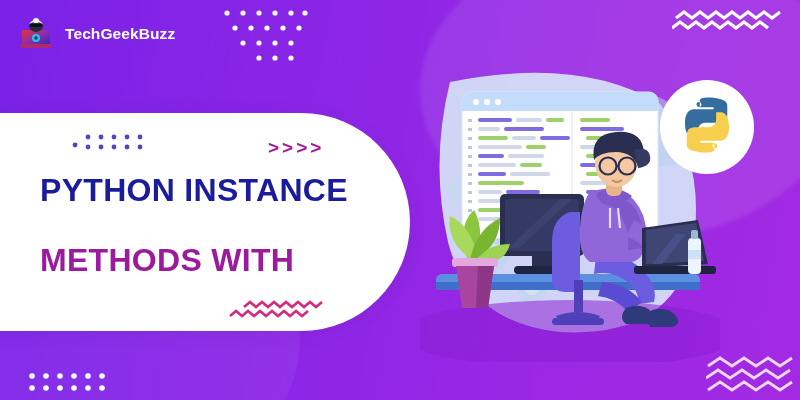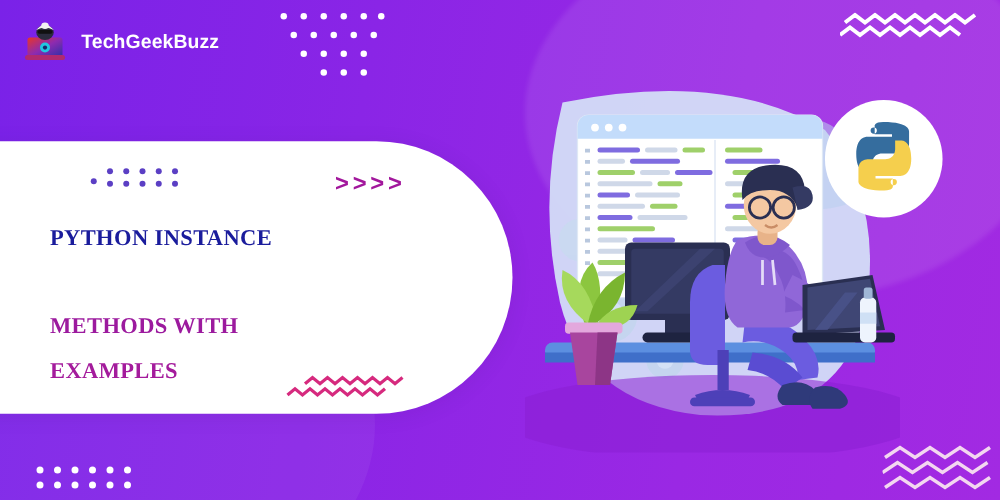--- a/index.html
+++ b/index.html
@@ -68,26 +68,25 @@
     color:#a2179c; font-size:19px; font-weight:bold;
     line-height:1;
   }
 
   .title {
     position:absolute; left:40px; top:172px;
     z-index:15;
     width:350px;
   }
   .title-line {
-    font-size:18px; font-weight:bold;
+    font-size:32px; font-weight:bold;
     letter-spacing:0.3px;
     line-height:36px;
     text-transform:uppercase;
     white-space:nowrap;
-    font-family:Liberation Serif, serif;
   }
   .tl-1 { color:#1a1c9c; }
   .tl-2 { color:#9c1a9e;margin-top:34px; }
   .tl-3 { color:#a41b9c; }
 
   .wave-title {
     position:absolute; left:228px; top:300px; z-index:14;
   }
 
   
@@ -352,21 +351,20 @@
   <div class="chevrons">
     <span class="chev">&gt;</span>
     <span class="chev">&gt;</span>
     <span class="chev">&gt;</span>
     <span class="chev">&gt;</span>
   </div>
 
   <div class="title">
     <div class="title-line tl-1">PYTHON INSTANCE</div>
     <div class="title-line tl-2">METHODS WITH</div>
-    <div class="title-line tl-3">EXAMPLES</div>
   </div>
 
   <svg class="wave-title" width="102" height="24">
     <polyline points="16,7 22,2 28,7 34,2 40,7 46,2 52,7 58,2 64,7 70,2 76,7 82,2 88,7 94,2" fill="none" stroke="#d62a7e" stroke-width="2.6"></polyline>
     <polyline points="2,16 8,11 14,16 20,11 26,16 32,11 38,16 44,11 50,16 56,11 62,16 68,11 74,16 80,11" fill="none" stroke="#d62a7e" stroke-width="2.6"></polyline>
   </svg>
 
   <div class="logo-row">
     <div class="logo-mark">
       <svg width="36" height="34" viewBox="0 0 36 34">

